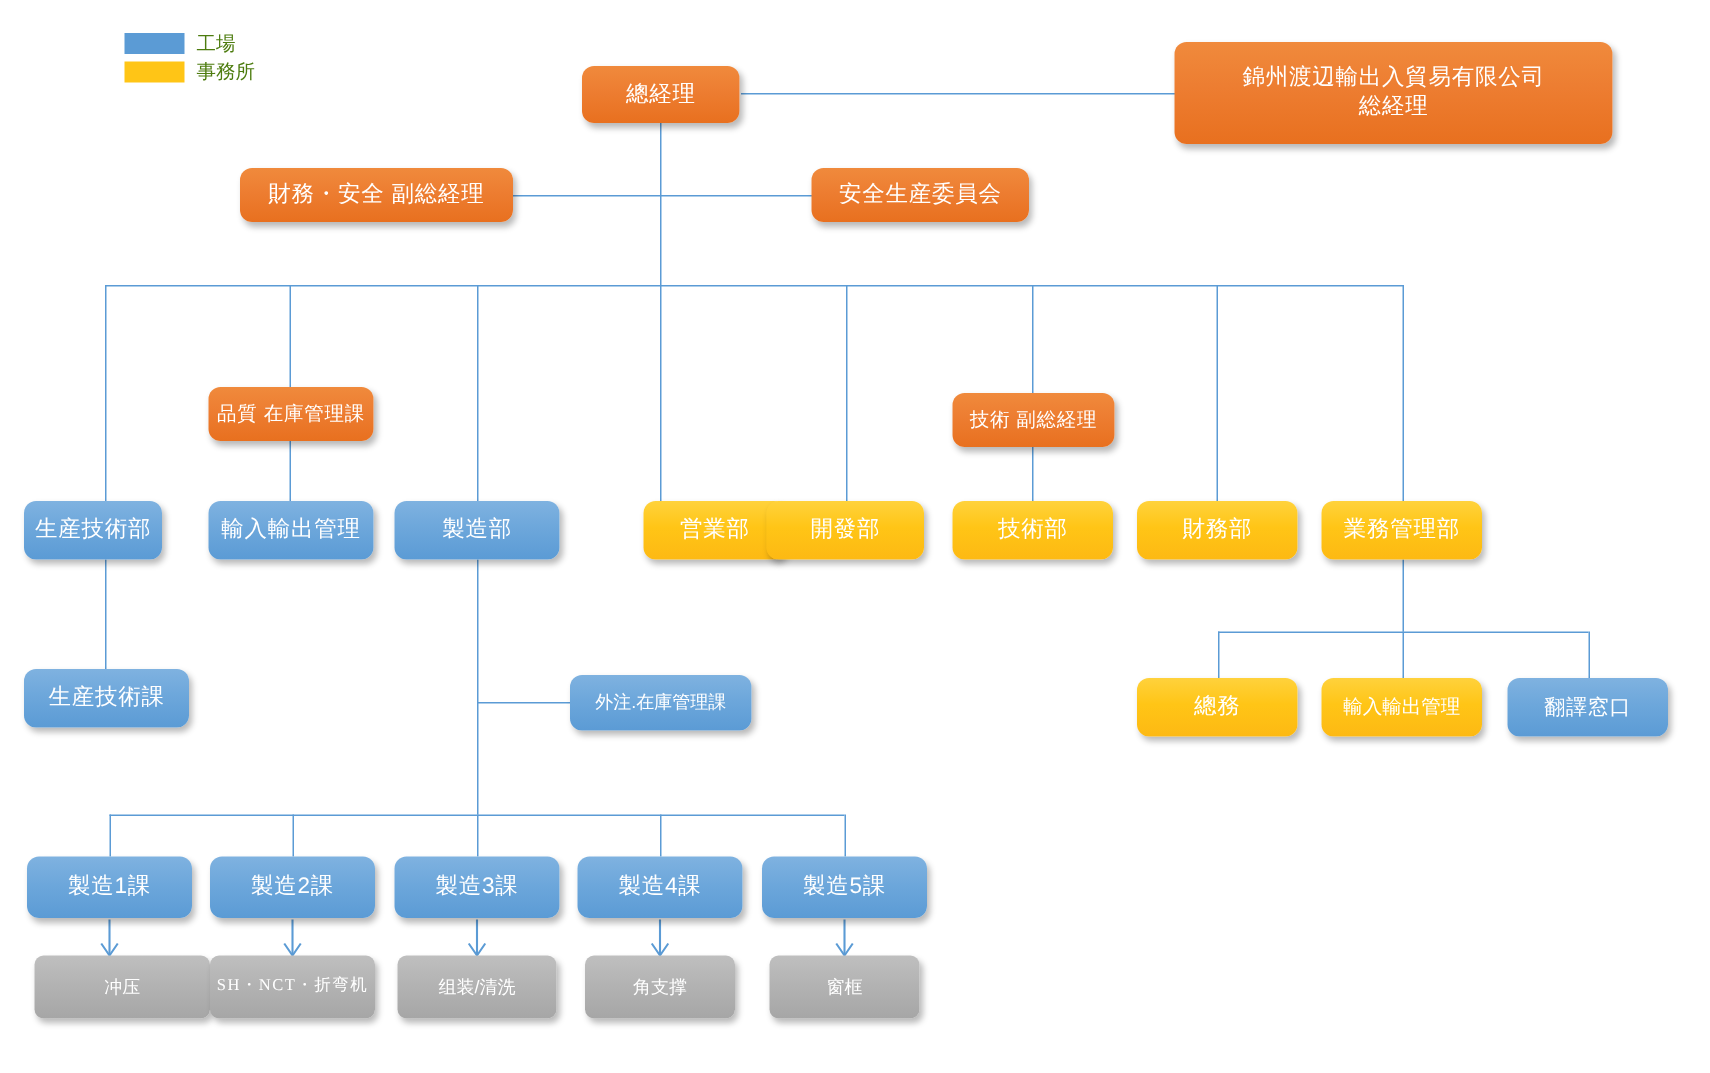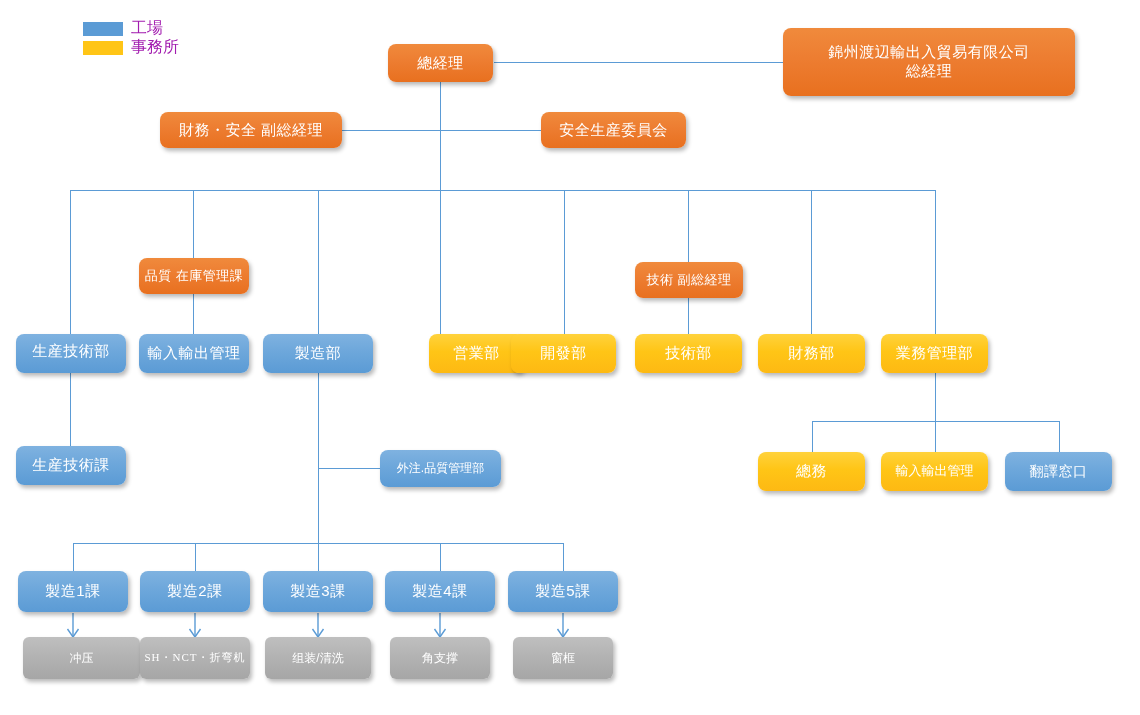--- a/index.html
+++ b/index.html
@@ -33,21 +33,21 @@
   .gray{background:linear-gradient(180deg,#BFBFBF 0%,#B3B3B3 45%,#A6A6A6 100%);border-radius:6px;}
   .small{font-size:12px;letter-spacing:0;}
   .tiny{font-size:11px;font-family:"Liberation Serif","DejaVu Serif",serif;letter-spacing:1px;}
 
   
   .legend{position:absolute;left:83px;top:20px;}
   .legend .row{display:flex;align-items:center;height:17px;margin-bottom:2px;}
   .legend .sw{width:40px;height:14px;margin-right:8px;}
   .legend .sw.b{background:#5B9BD5;}
   .legend .sw.y{background:#FFC516;}
-  .legend .lb{font-size:16px;color:#a21caf;}
+  .legend .lb{font-size:13px;color:#4d7c0f;}
 </style>
 </head>
 <body>
 
 <div id="stage">
 
   <div class="legend">
     <div class="row">
       <span class="sw b"></span>
       <span class="lb">工場</span>
@@ -127,21 +127,21 @@
   </div>
 
   <div class="node orange" style="left:139px;top:258px;width:110px;height:36px;font-size:13px;">
     <span>品質 在庫管理課</span>
   </div>
 
   <div class="node orange" style="left:635px;top:262px;width:108px;height:36px;font-size:13px;">
     <span>技術 副総経理</span>
   </div>
 
-  <div class="node blue" style="left:16px;top:334px;width:110px;height:39px;font-family:Liberation Mono, monospace;">
+  <div class="node blue" style="left:16px;top:334px;width:92px;height:39px;">
     <span>生産技術部</span>
   </div>
   <div class="node blue" style="left:139px;top:334px;width:110px;height:39px;">
     <span>輸入輸出管理</span>
   </div>
   <div class="node blue" style="left:263px;top:334px;width:110px;height:39px;">
     <span>製造部</span>
   </div>
   <div class="node yellow" style="left:393px;top:334px;width:95px;height:39px;margin-left:36px;">
     <span>営業部</span>
@@ -157,21 +157,21 @@
   </div>
   <div class="node yellow" style="left:881px;top:334px;width:107px;height:39px;">
     <span>業務管理部</span>
   </div>
 
   <div class="node blue" style="left:16px;top:446px;width:110px;height:39px;">
     <span>生産技術課</span>
   </div>
 
   <div class="node blue small" style="left:380px;top:450px;width:121px;height:37px;">
-    <span>外注.品質管理部</span>
+    <span>外注.在庫管理課</span>
   </div>
 
   <div class="node yellow" style="left:758px;top:452px;width:107px;height:39px;">
     <span>總務</span>
   </div>
   <div class="node yellow small" style="left:881px;top:452px;width:107px;height:39px;font-size:13px;">
     <span>輸入輸出管理</span>
   </div>
   <div class="node blue" style="left:1005px;top:452px;width:107px;height:39px;font-size:14px;">
     <span>翻譯窓口</span>

